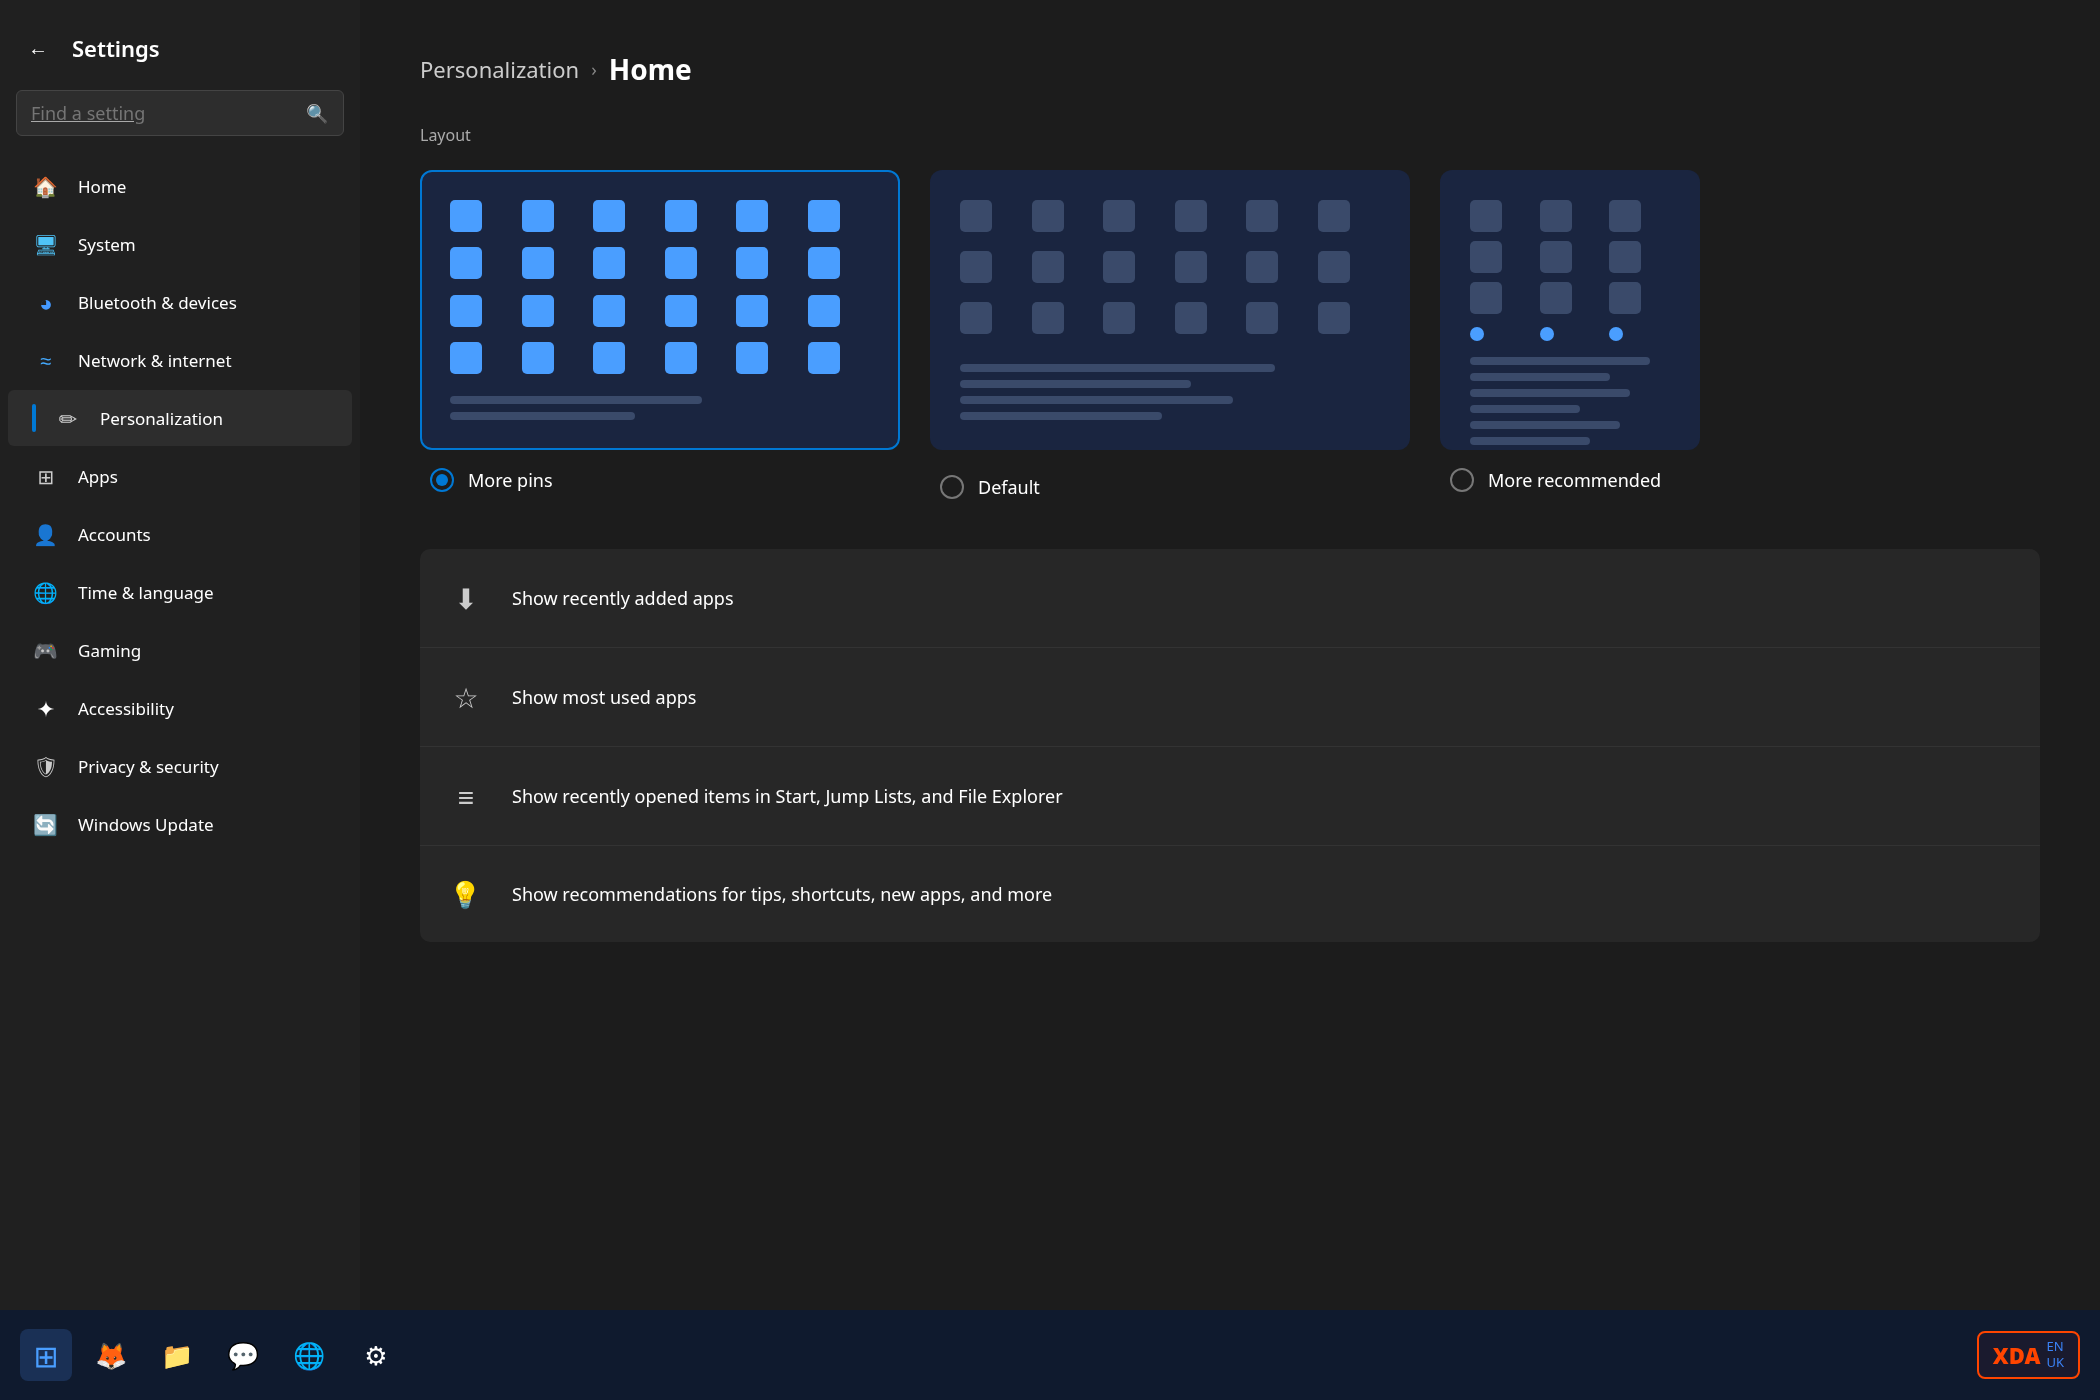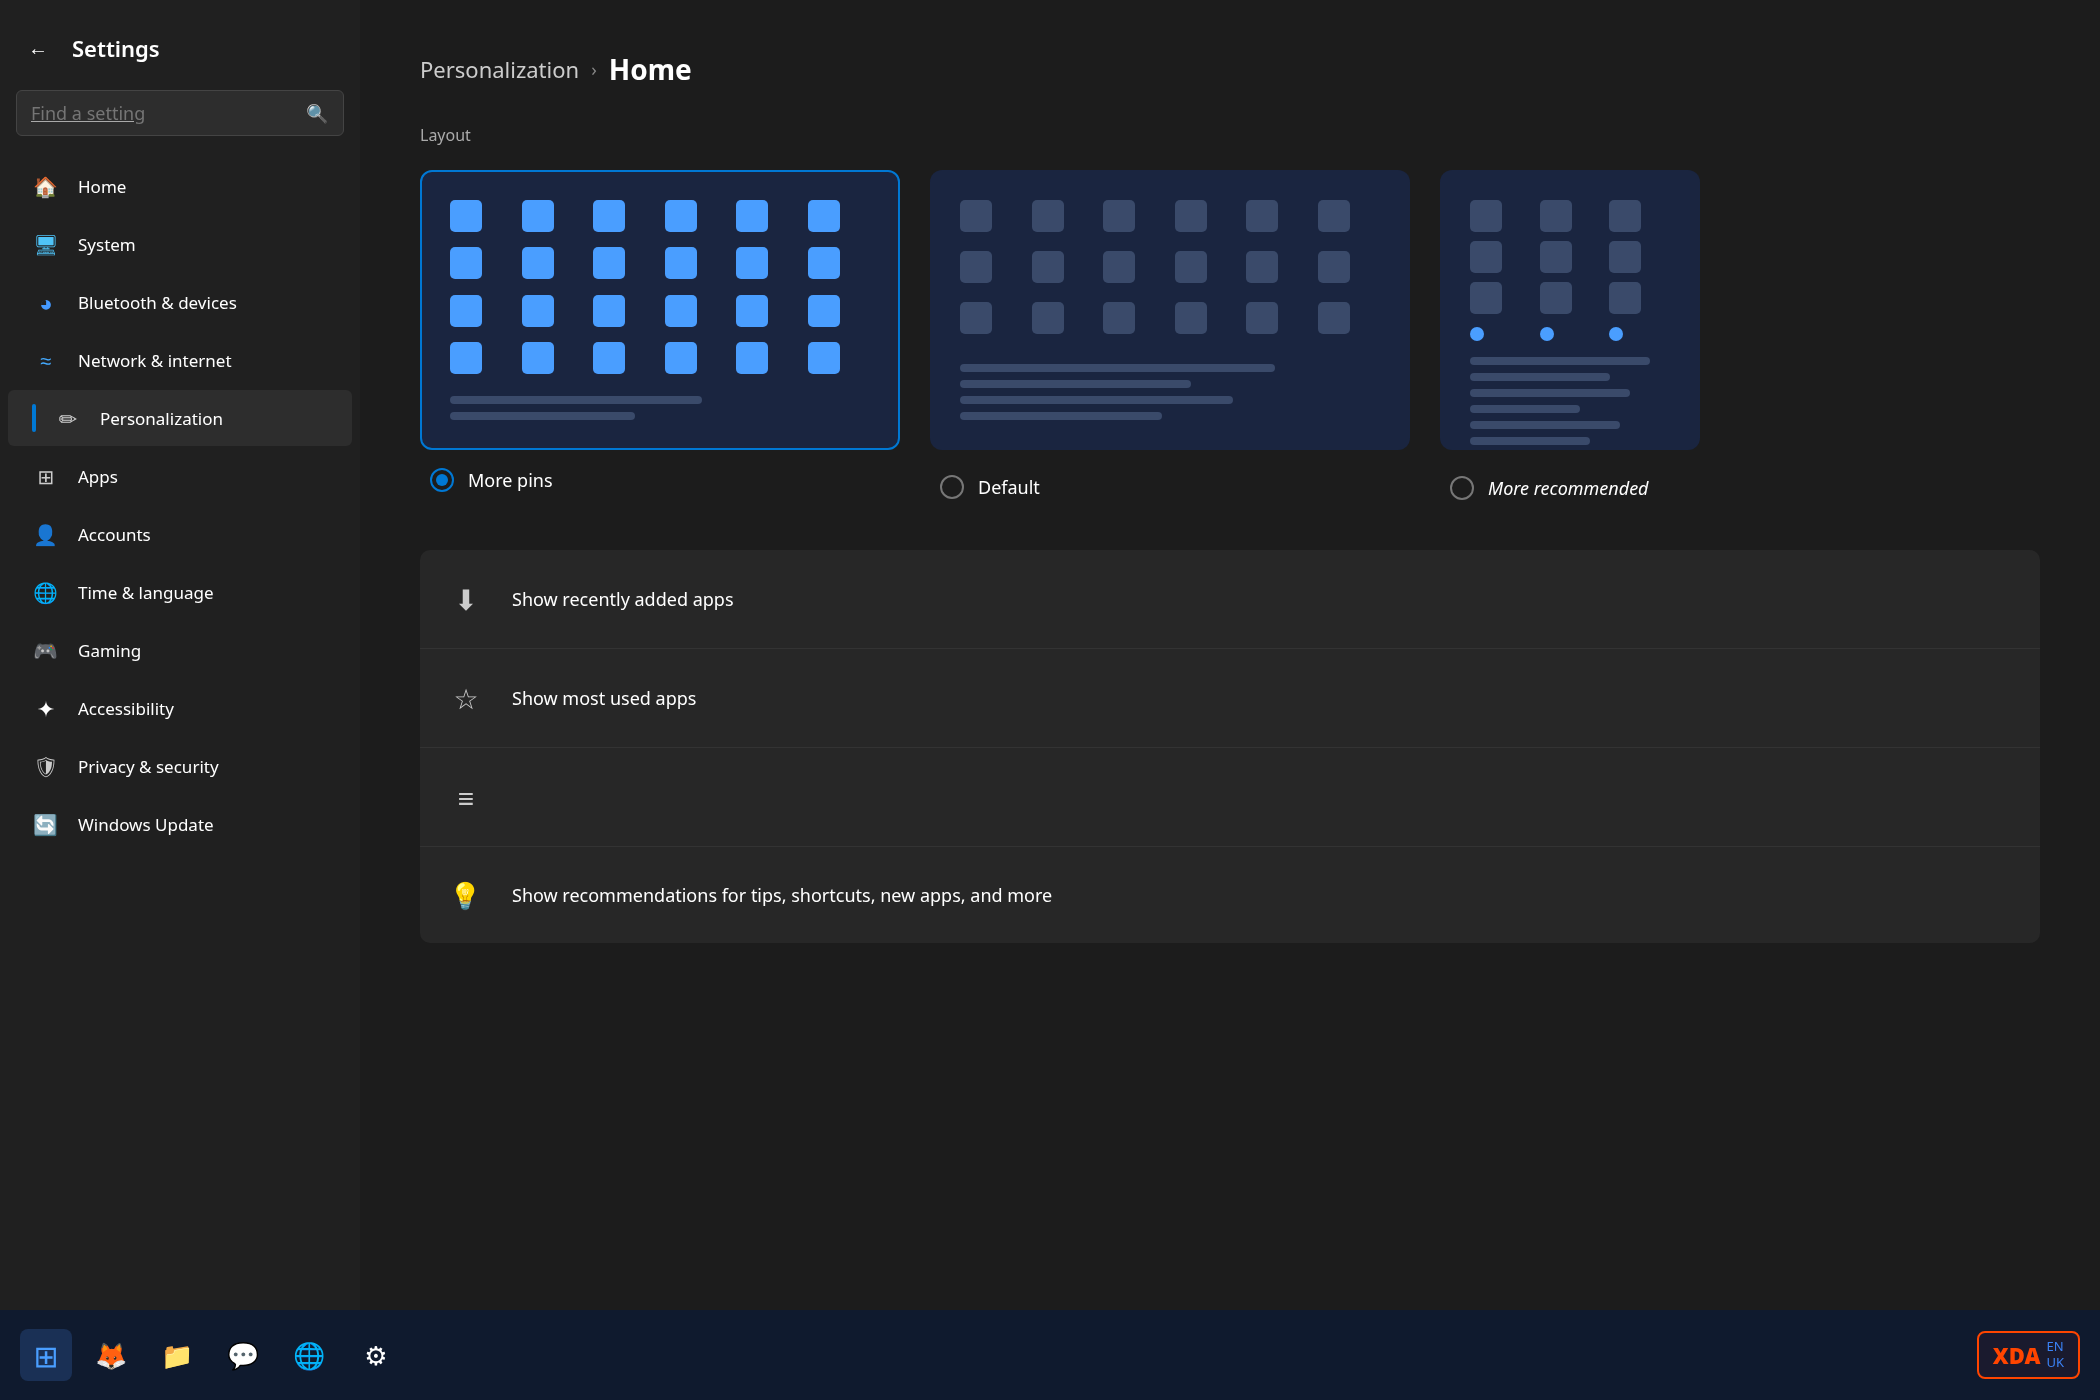--- a/index.html
+++ b/index.html
@@ -507,21 +507,21 @@
                 <div style="height:8px; background:#3a4a6a; border-radius:4px; width:48%;"></div>
               </div>
             </div>
           </div>
           <div class="radio-option" style="margin-top:18px; padding-left:10px;">
             <div class="radio-circle"></div>
             <span class="radio-label">Default</span>
           </div>
         </div>
 
-        <div style="display:flex; flex-direction:column; gap:8px; overflow:hidden;font-style:italic;">
+        <div style="display:flex; flex-direction:column; gap:0; overflow:hidden;">
           <div class="layout-card" style="width:260px; overflow:hidden;">
             <div class="card-inner">
               <div style="display:grid; grid-template-columns: repeat(3, 1fr); gap:9px; flex:1;">
                 <div style="background:#3a4a6a; border-radius:5px; width:32px; height:32px;"></div>
                 <div style="background:#3a4a6a; border-radius:5px; width:32px; height:32px;"></div>
                 <div style="background:#3a4a6a; border-radius:5px; width:32px; height:32px;"></div>
                 <div style="background:#3a4a6a; border-radius:5px; width:32px; height:32px;"></div>
                 <div style="background:#3a4a6a; border-radius:5px; width:32px; height:32px;"></div>
                 <div style="background:#3a4a6a; border-radius:5px; width:32px; height:32px;"></div>
                 <div style="background:#3a4a6a; border-radius:5px; width:32px; height:32px;"></div>
@@ -557,20 +557,21 @@
           <span class="setting-text">Show recently added apps</span>
         </div>
 
         <div class="setting-row">
           <span class="setting-icon" style="font-size:28px;">☆</span>
           <span class="setting-text">Show most used apps</span>
         </div>
 
         <div class="setting-row">
           <span class="setting-icon" style="font-size:28px;">≡</span>
+          <span class="setting-text">Show recently opened items in Start, Jump Lists, and File Explorer</span>
         </div>
 
         <div class="setting-row">
           <span class="setting-icon" style="font-size:26px;">💡</span>
           <span class="setting-text">Show recommendations for tips, shortcuts, new apps, and more</span>
         </div>
       </div>
 
     </main>
   </div>

